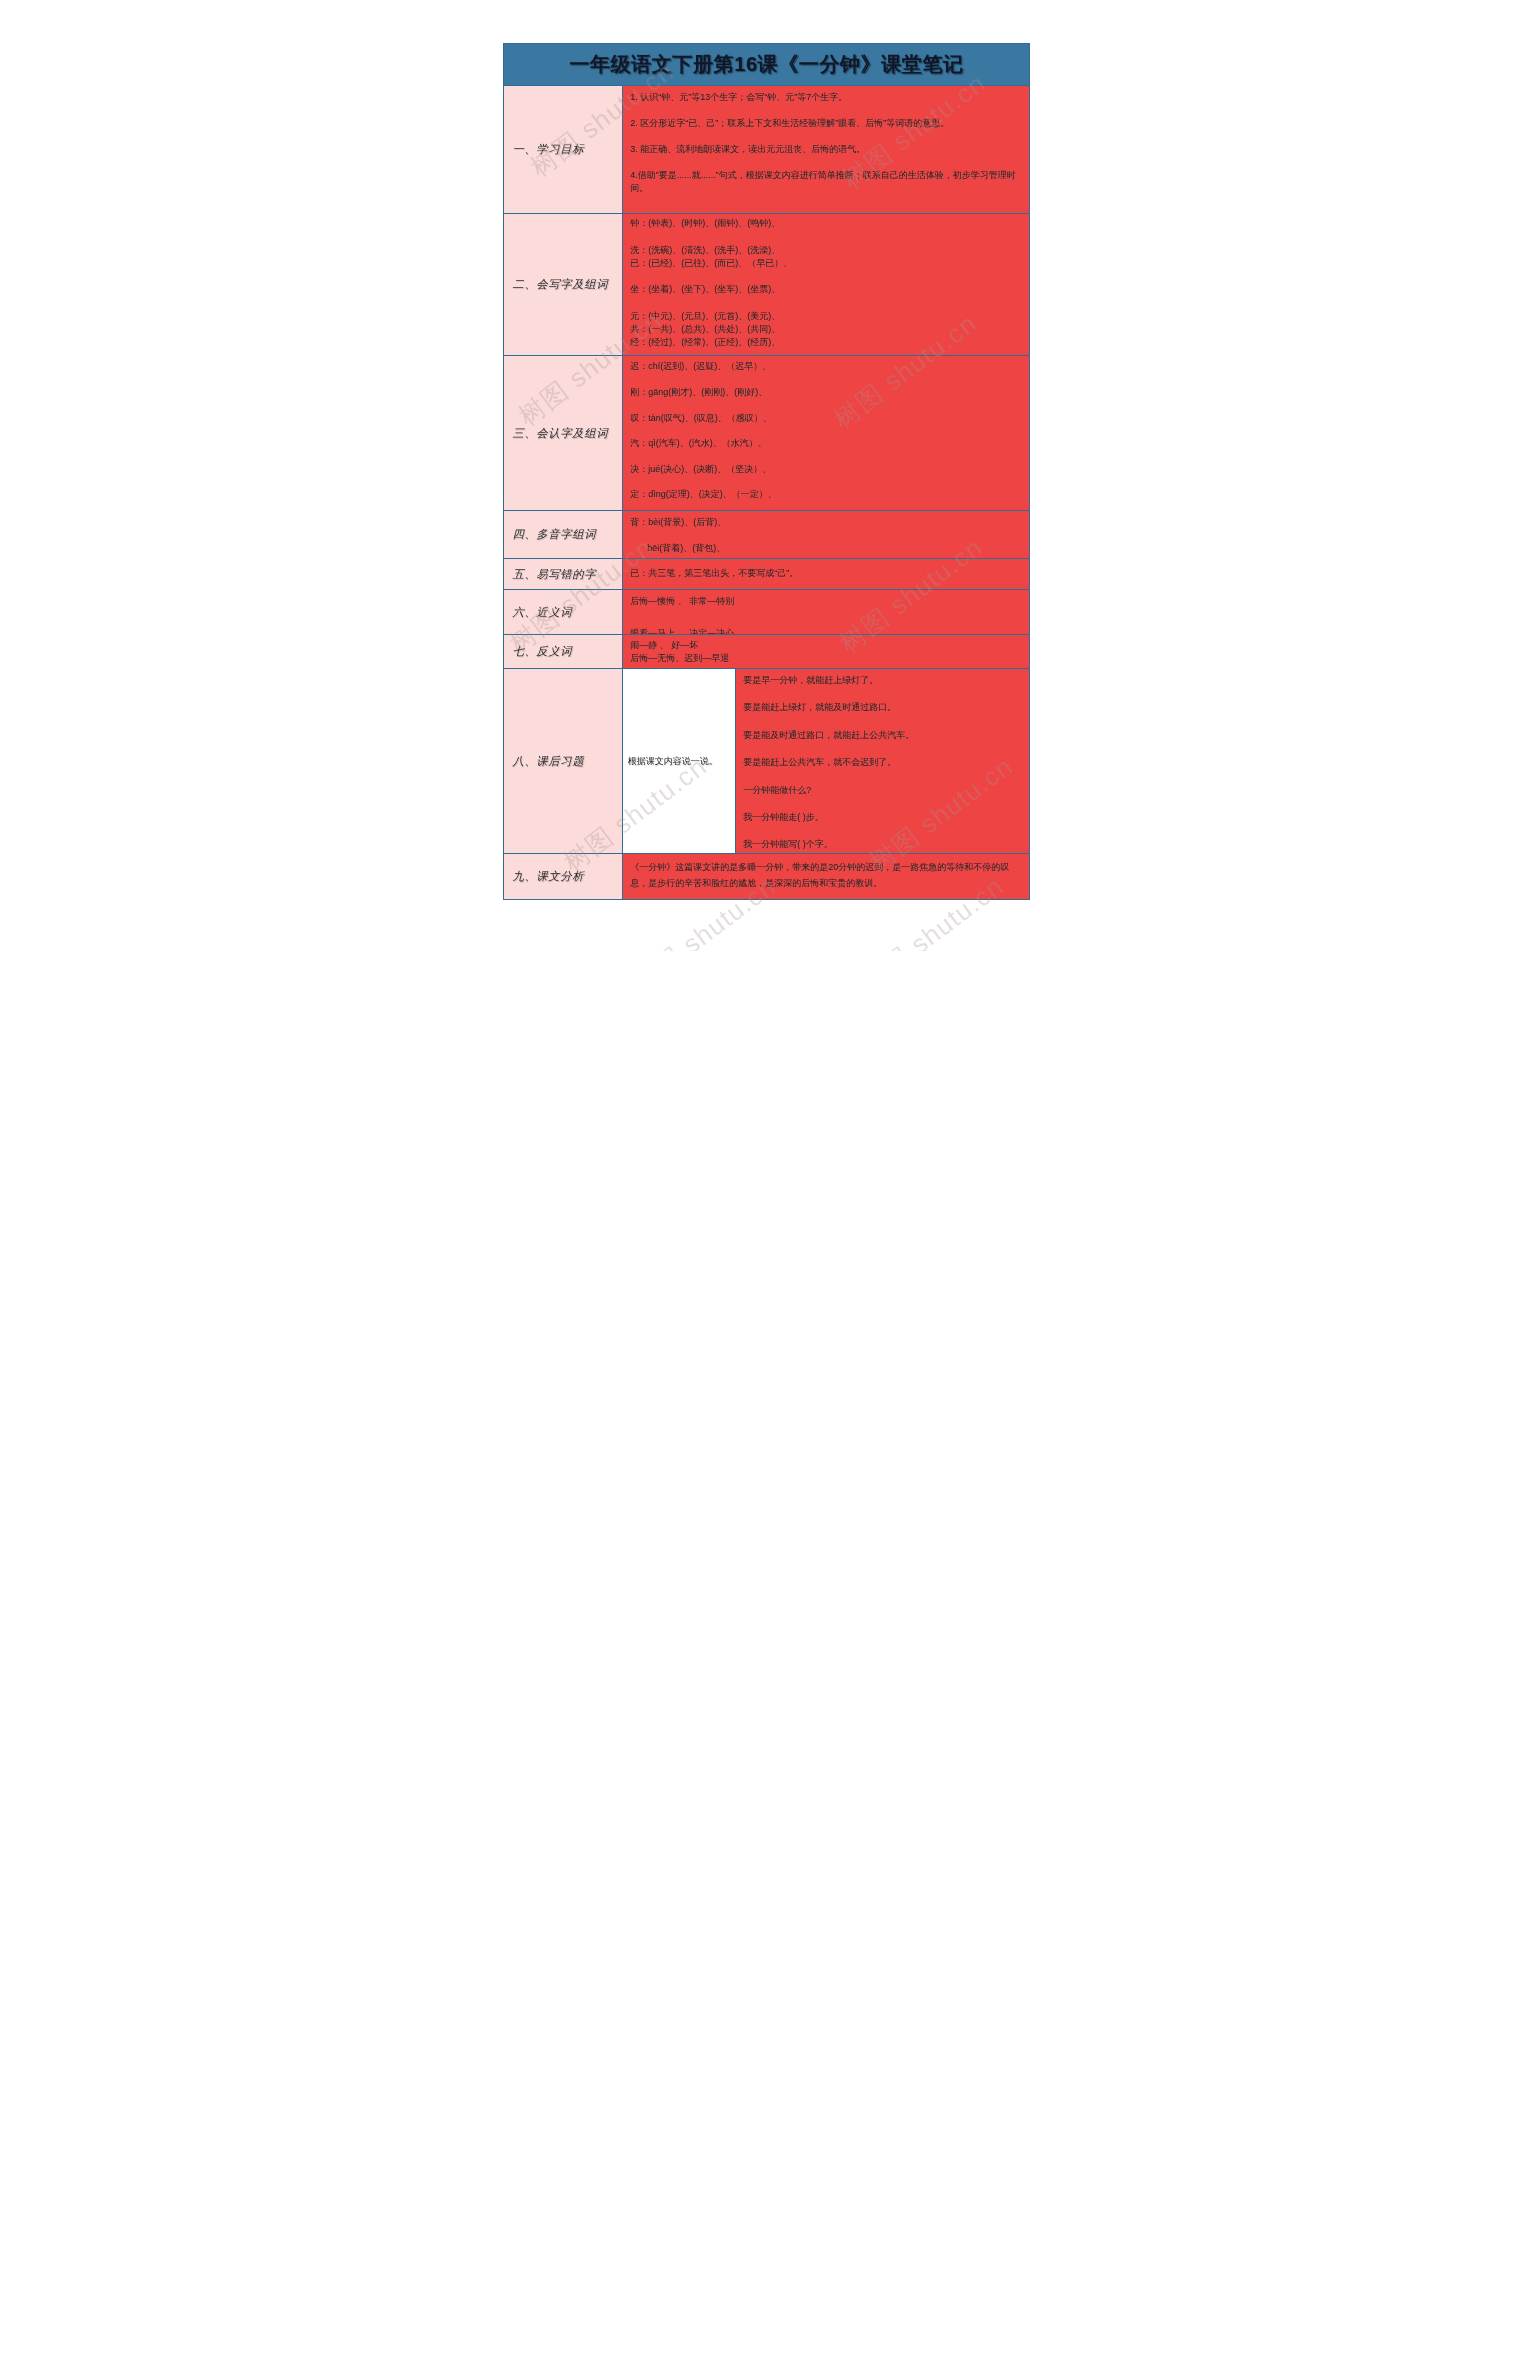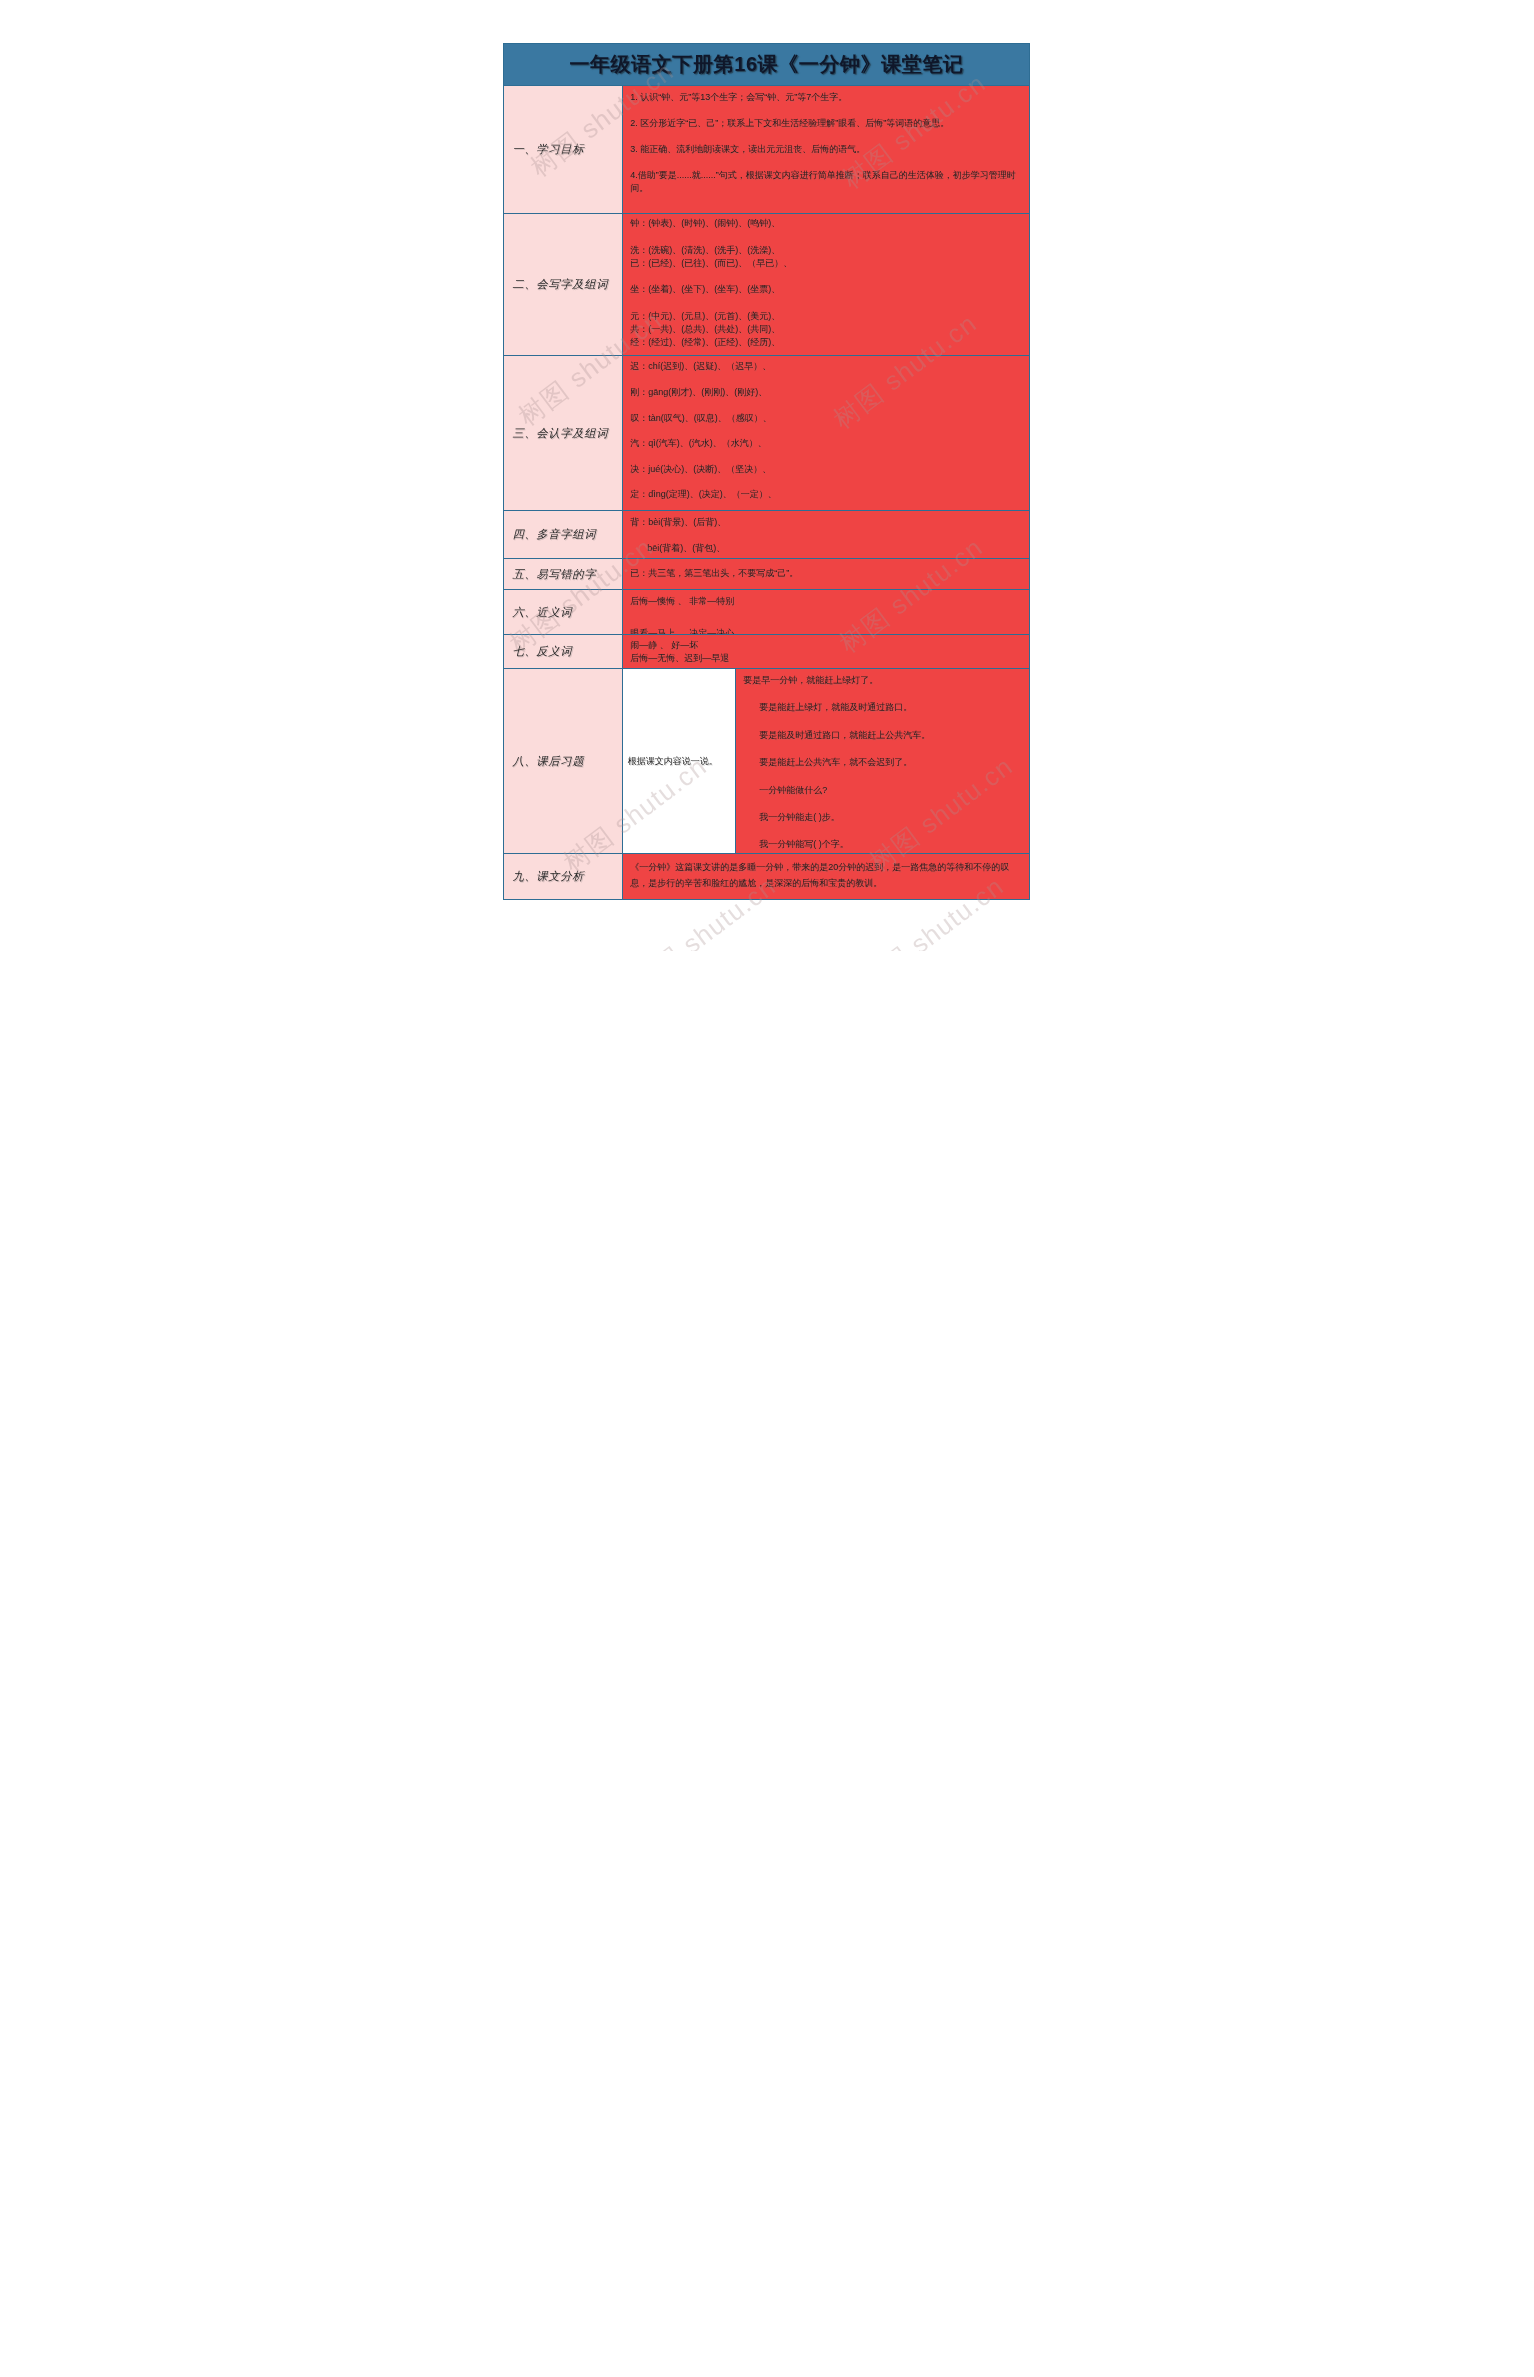--- a/index.html
+++ b/index.html
@@ -109,21 +109,21 @@
   .r3 .content-cell{padding-top:4.8px;}
   .r3 .content-cell p + p{margin-top:12.6px;}
   .r4 .content-cell{padding-top:4.8px;}
   .r4 .content-cell p + p{margin-top:13px;}
   .r4 .content-cell p.indent{text-indent:17px;}
   .r5 .content-cell{padding-top:7.2px;}
   .r6 .content-cell{padding-top:4.2px;}
   .r6 .content-cell p + p{margin-top:19px;}
   .r7 .content-cell{padding-top:3.6px;line-height:12.6px;}
   .r8 .content-cell{padding-top:4.8px;}
-  .r8 .content-cell p + p{margin-top:14.4px;margin-left:16px;}
+  .r8 .content-cell p + p{margin-top:14.4px;}
   .r9 .content-cell{padding-top:6px;line-height:15.6px;padding-right:13px;}
 </style>
 </head>
 <body>
 
 <div class="page">
 
   <div class="wm" style="left:57px;top:102px;">树图 shutu.cn</div>
   <div class="wm" style="left:369px;top:114px;">树图 shutu.cn</div>
   <div class="wm" style="left:45px;top:351px;">树图 shutu.cn</div>

